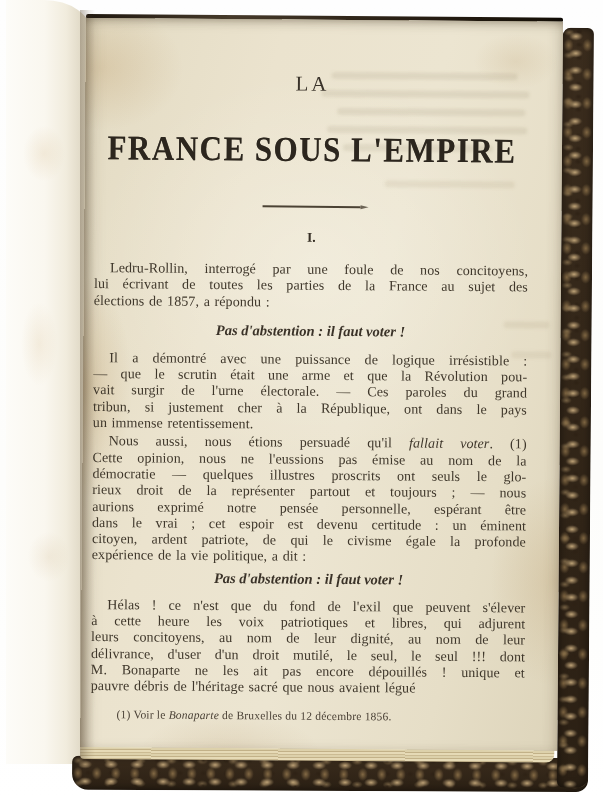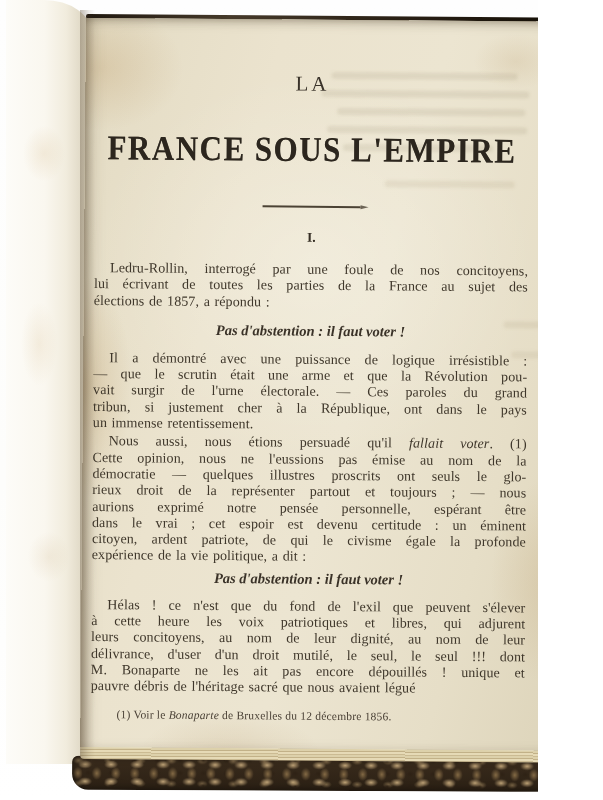--- a/index.html
+++ b/index.html
@@ -1,18 +1,18 @@
 <!DOCTYPE html>
 <html><head>
 <meta charset="utf-8">
 <style>
   html,body{margin:0;padding:0;background:#ffffff;}
   body{width:603px;height:800px;overflow:hidden;
        font-family:"Liberation Serif","DejaVu Serif",serif;}
-  .stage{position:relative;width:538px;height:800px;overflow:hidden;
+  .stage{position:relative;width:603px;height:800px;overflow:hidden;
          background:linear-gradient(180deg,#fefefe 0%,#fdfdfb 60%,#ffffff 100%);}
 
   
   .curl{position:absolute;left:6px;top:0;width:86px;height:764px;
         background:linear-gradient(to right,#fdfcf8 0%,#faf7ef 45%,#f1ecdd 70%,#e0d9c6 88%,#c9c0a8 100%);
         border-radius:0 48px 14px 0 / 0 34px 22px 0;}
   .curl::after{content:"";position:absolute;left:14px;top:120px;width:48px;height:560px;
         background:
           radial-gradient(ellipse 30px 40px at 50% 6%,rgba(197,160,96,.16),transparent 70%),
           radial-gradient(ellipse 26px 60px at 40% 40%,rgba(197,160,96,.14),transparent 70%),

